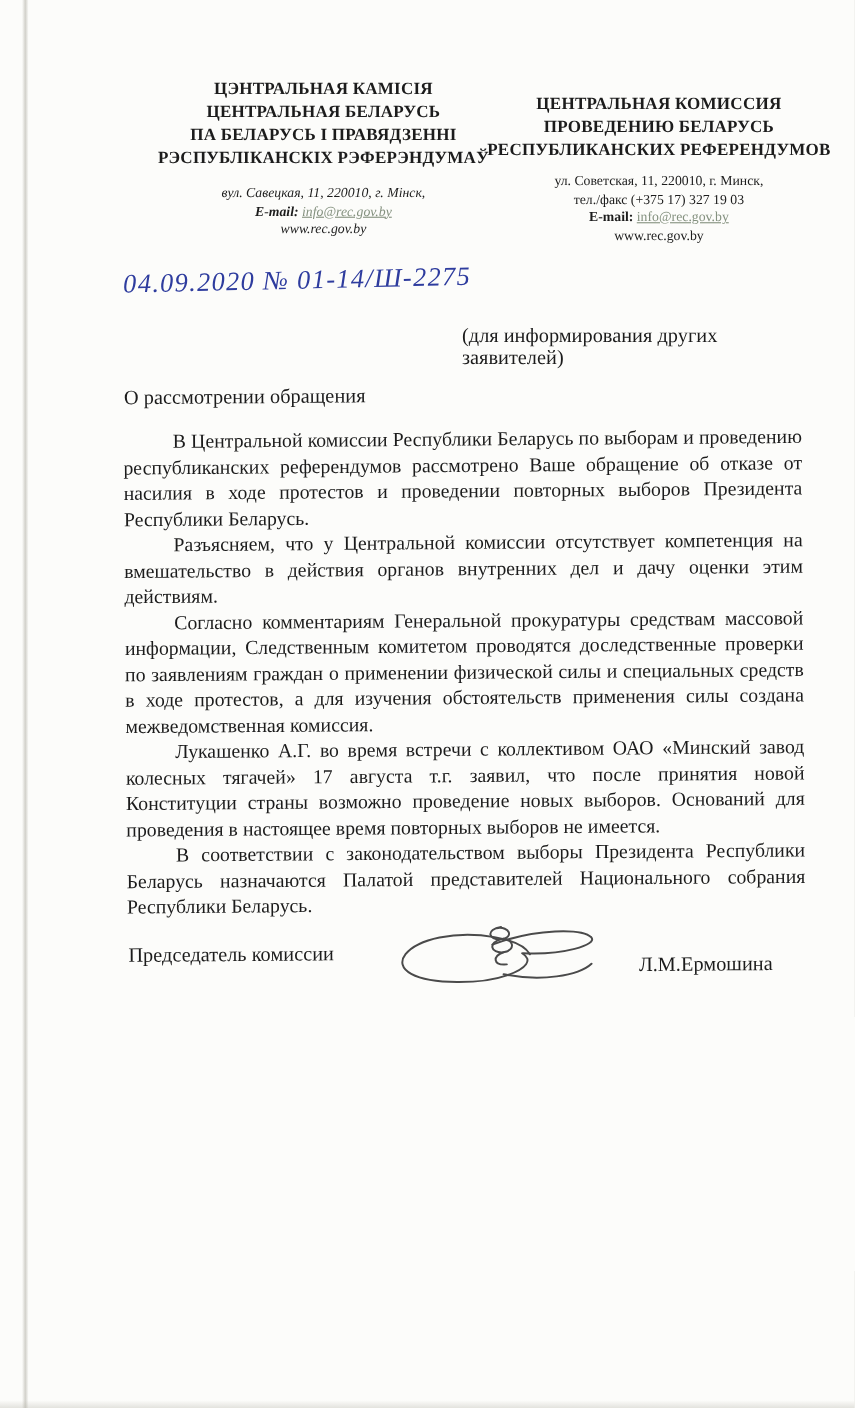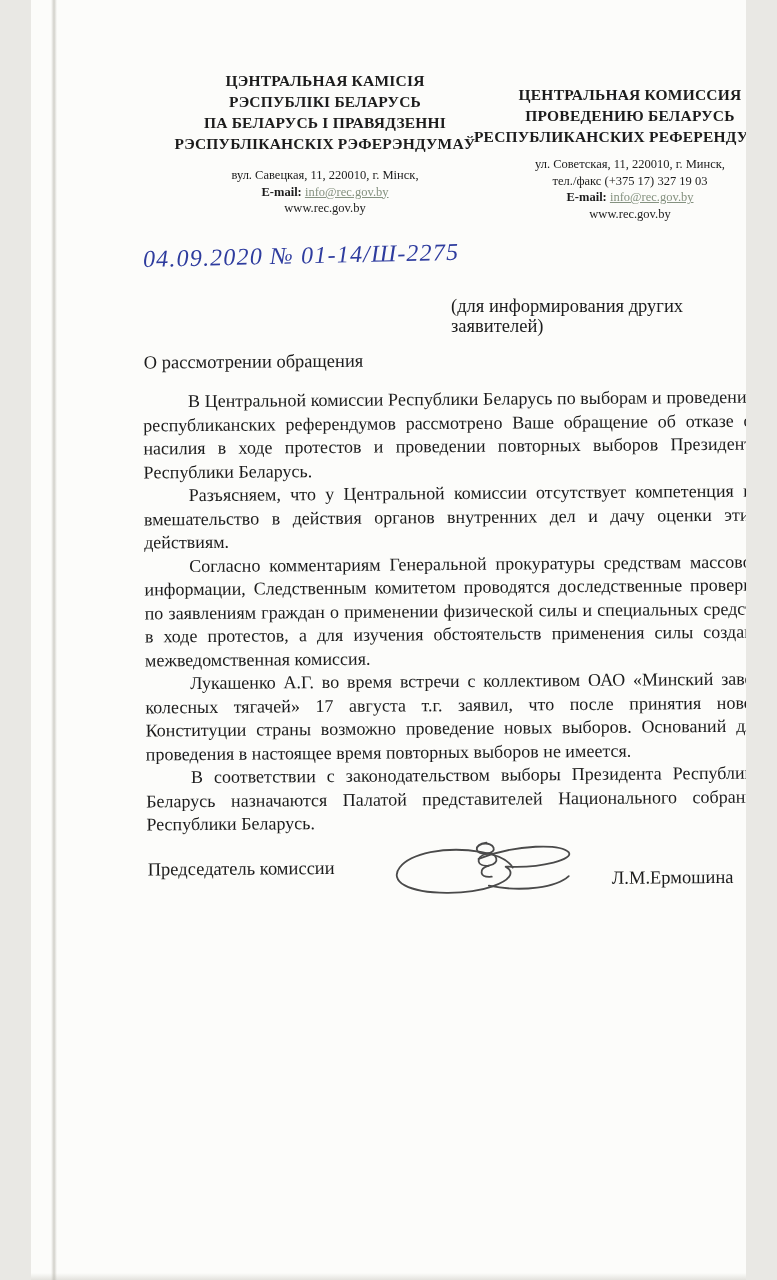--- a/index.html
+++ b/index.html
@@ -1,18 +1,18 @@
 <!DOCTYPE html>
 <html style="--ink-blue: #2e3c9e; --link-color: #84917f;"><head>
 <meta charset="utf-8">
 <style>
   html,body{margin:0;padding:0;background:#e9e8e4;}
   .page{
     position:relative;
-    width:715px;height:1280px;
+    width:777px;height:1280px;
     margin:0 auto;
     background:#fcfcfa;
     overflow:hidden;
     font-family:"Liberation Serif","DejaVu Serif",serif;
     color:#1c1c1c;
   }
   
   .scan-edge-left{
     position:absolute;left:20px;top:0;width:6px;height:1280px;
     background:linear-gradient(to right,rgba(190,188,178,0),rgba(175,173,163,.55),rgba(190,188,178,0));
@@ -22,21 +22,21 @@
     position:absolute;left:0;bottom:0;width:100%;height:7px;
     background:linear-gradient(to bottom,rgba(200,198,190,0),rgba(180,178,168,.35));
     pointer-events:none;
   }
   
   .lh-block{position:absolute;text-align:center;}
   .lh-left{left:126px;top:70px;width:336px;}
   .lh-right{left:436px;top:84px;width:326px;}
   .lh-title{font-weight:bold;font-size:15.5px;line-height:21px;letter-spacing:.2px;}
   .lh-address{margin-top:9px;font-size:12.5px;line-height:16.5px;}
-  .lh-left .lh-address{margin-top:13px;}
+  .lh-left .lh-address{margin-top:13px;font-style:italic;}
   .email-link{color:var(--link-color,#84917f);text-decoration:underline;}
   
   .handwriting{
     position:absolute;left:112px;top:246px;
     font-size:24px;font-style:italic;letter-spacing:1.2px;
     color:var(--ink-blue,#2e3c9e);
     transform:rotate(-1.3deg);transform-origin:left center;
     white-space:nowrap;
   }
   
@@ -63,21 +63,21 @@
 </head>
 <body>
 
 <div class="page">
   <div class="scan-edge-left"></div>
   <div class="scan-edge-bottom"></div>
 
   <div class="lh-block lh-left">
     <div class="lh-title">
       <div>ЦЭНТРАЛЬНАЯ КАМІСІЯ</div>
-      <div>РЭСПУБЛІКІ БЕЛАРУСЬ</div>
+      <div>ЦЕНТРАЛЬНАЯ БЕЛАРУСЬ</div>
       <div>ПА БЕЛАРУСЬ І ПРАВЯДЗЕННІ</div>
       <div>РЭСПУБЛІКАНСКІХ РЭФЕРЭНДУМАЎ</div>
     </div>
     <div class="lh-address">
       <div>вул. Савецкая, 11, 220010, г. Мінск,</div>
       <div><b>E-mail:</b> <span class="email-link">info@rec.gov.by</span></div>
       <div>www.rec.gov.by</div>
     </div>
   </div>
 

